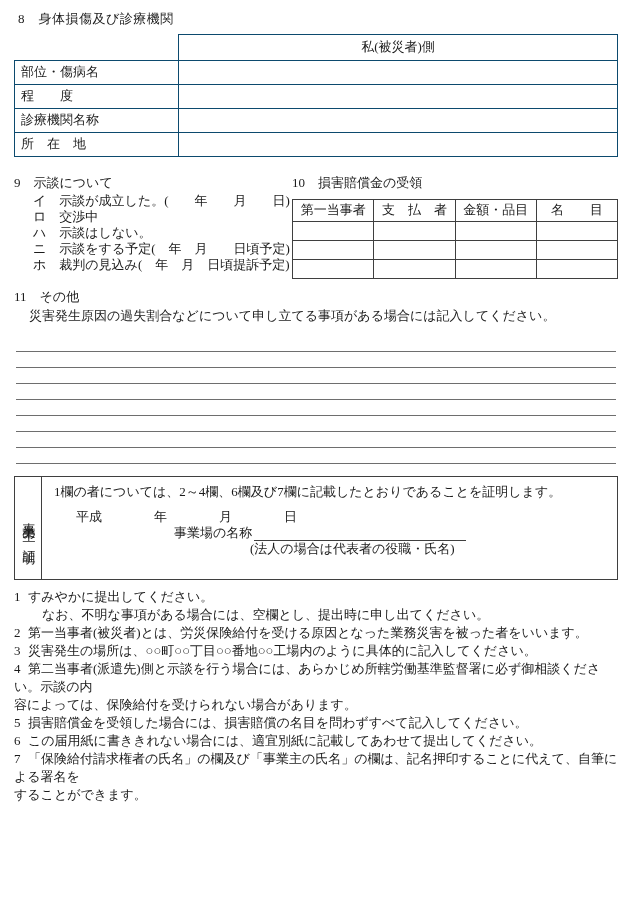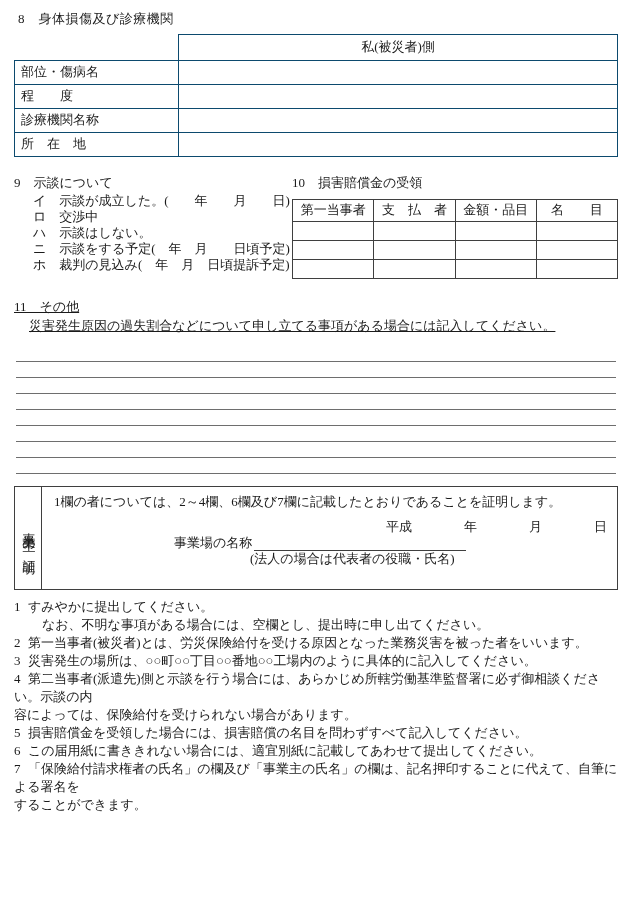--- a/index.html
+++ b/index.html
@@ -18,30 +18,30 @@
   .s8-table td.center { text-align:center; }
 
   .row910 { display:flex; margin-top:17px; }
   .sec9 { width:278px; }
   .sec9 .itm { margin-left:19px; line-height:16px; white-space:nowrap; }
   .sec10 { flex:1; }
   .s10-table { width:100%; margin-top:6px; table-layout:fixed; }
   .s10-table td { border:1px solid #3f3f3f; height:19px; text-align:center; padding:1px 2px; overflow:hidden; }
   .s10-table tr.h td { height:21px; }
 
-  .sec11 { margin-top:19px;text-decoration:underline; }
+  .sec11 { margin-top:9px; }
   .sec11 .instr { margin-left:15px; margin-top:1px; }
   .wlines { margin:10px 2px 0 2px; }
   .wl { height:16px; border-bottom:1px solid #6e6e6e; }
 
   .emp-box { display:flex; border:1px solid #3f3f3f; margin-top:12px; height:104px; }
   .emp-label { width:27px; border-right:1px solid #3f3f3f; display:flex; align-items:center; justify-content:center; writing-mode:vertical-rl; text-orientation:upright; letter-spacing:3px; }
   .emp-content { flex:1; padding:7px 10px 0 12px; }
   .emp-stmt { line-height:16px; }
-  .emp-date { margin:9px 0 0 22px; line-height:16px;text-align:right; }
+  .emp-date { margin:9px 0 0 22px; line-height:16px; }
   .emp-row { margin-left:120px; line-height:16px; white-space:nowrap; }
   .emp-row.bold { font-weight:bold; }
   .fill { display:inline-block; border-bottom:1px solid #3f3f3f; height:13px; vertical-align:bottom; margin-left:2px; }
   .fill.w1 { width:212px; }
   .fill.w2 { width:200px; }
   .seal { font-weight:normal; margin-left:3px; }
   .emp-note { margin-left:196px; line-height:15px; }
 
   .notes-title { text-align:center; margin-top:15px; letter-spacing:1px; }
   .notes { margin-top:8px; }

